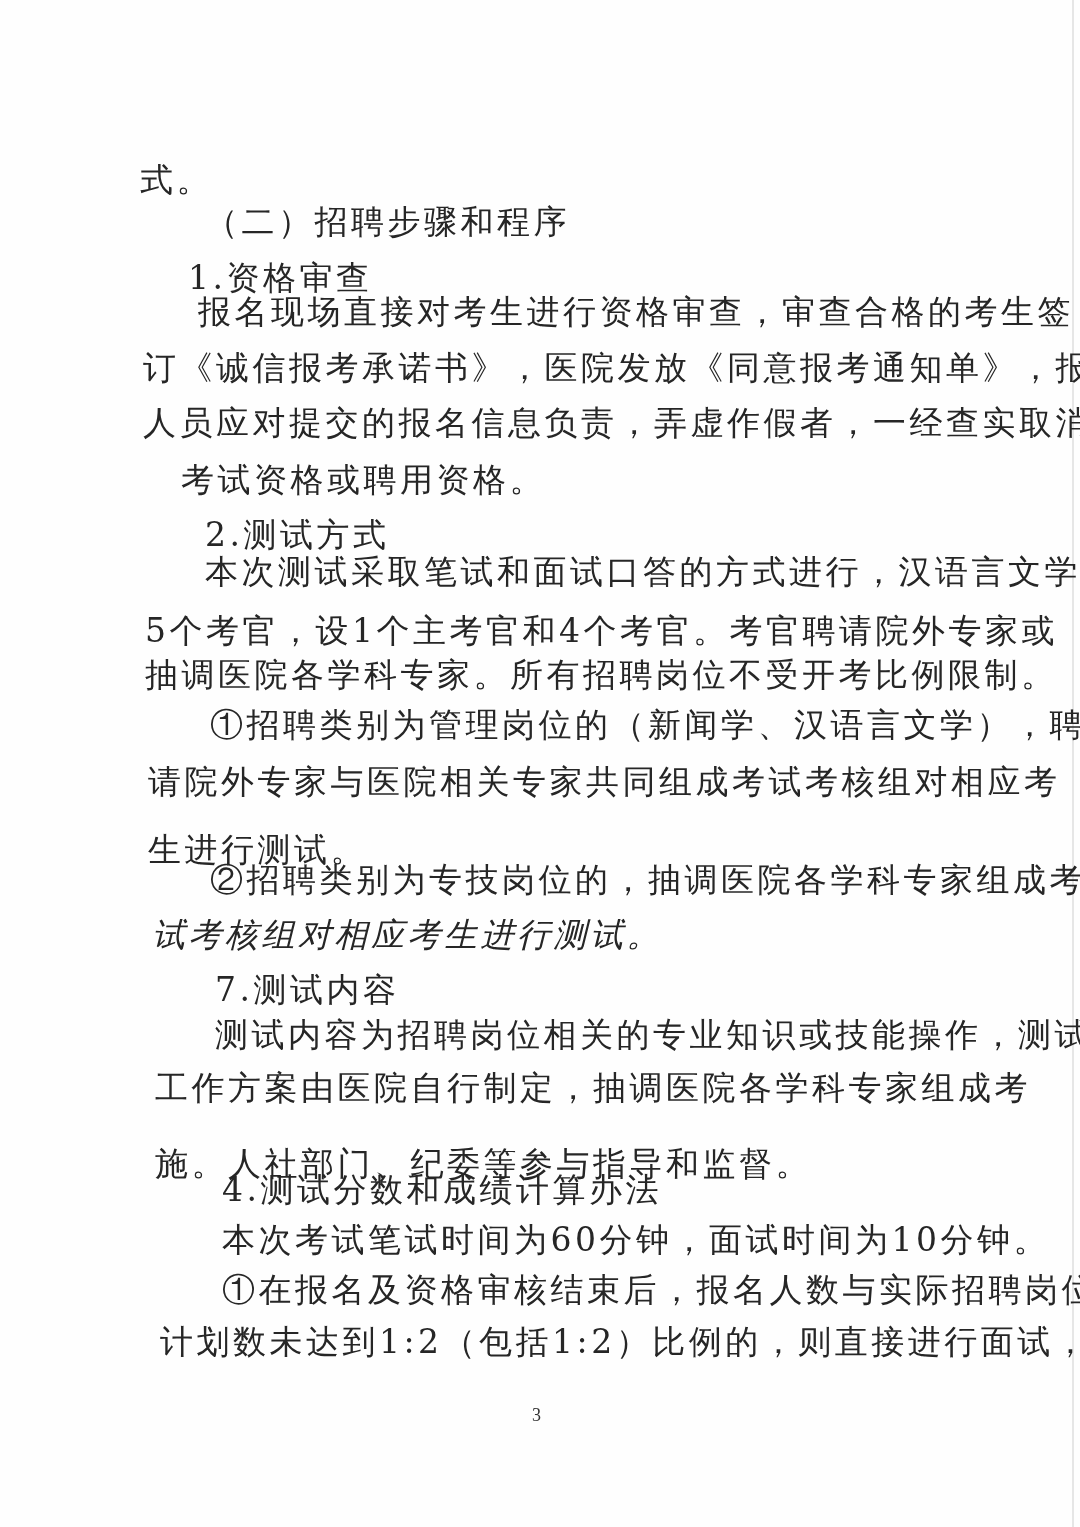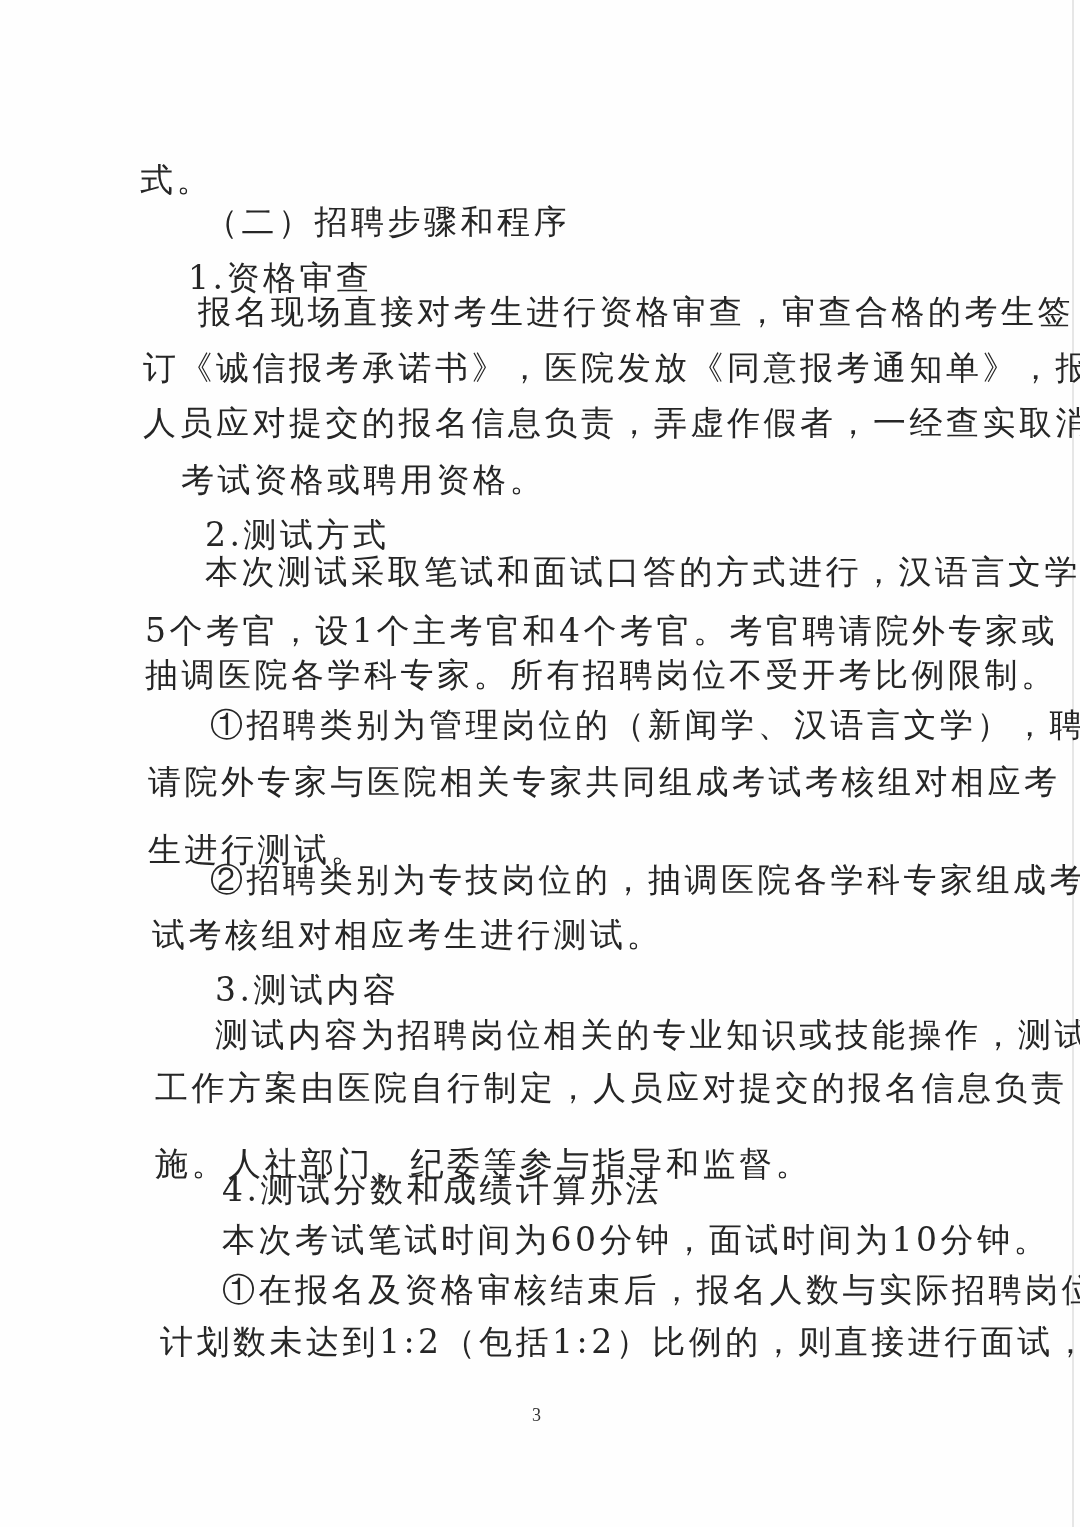--- a/index.html
+++ b/index.html
@@ -62,24 +62,24 @@
     <div class="line" style="left: 143px; top: 403px;">人员应对提交的报名信息负责，弄虚作假者，一经查实取消</div>
     <div class="line" style="left: 143px; top: 460px; margin-left: 38px;">考试资格或聘用资格。</div>
     <div class="line" style="left: 205px; top: 515px;">2.测试方式</div>
     <div class="line" style="left: 205px; top: 552px;">本次测试采取笔试和面试口答的方式进行，汉语言文学</div>
     <div class="line" style="left: 145px; top: 603px; margin-top: 8px;">5个考官，设1个主考官和4个考官。考官聘请院外专家或</div>
     <div class="line" style="left: 145px; top: 655px;">抽调医院各学科专家。所有招聘岗位不受开考比例限制。</div>
     <div class="line" style="left: 210px; top: 705px;">①招聘类别为管理岗位的（新闻学、汉语言文学），聘</div>
     <div class="line" style="left: 148px; top: 762px;">请院外专家与医院相关专家共同组成考试考核组对相应考</div>
     <div class="line" style="left: 148px; top: 818px; margin-top: 12px;">生进行测试。</div>
     <div class="line" style="left: 210px; top: 860px;">②招聘类别为专技岗位的，抽调医院各学科专家组成考</div>
-    <div class="line" style="left: 152px; top: 915px;">试考核组对相应考生进行测试。</div>
-    <div class="line" style="left: 215px; top: 970px;">3.测试内容</div>
+    <div class="line" style="left: 152px; top: 915px; font-style: italic;">试考核组对相应考生进行测试。</div>
+    <div class="line" style="left: 215px; top: 970px;">7.测试内容</div>
     <div class="line" style="left: 215px; top: 1015px;">测试内容为招聘岗位相关的专业知识或技能操作，测试</div>
-    <div class="line" style="left: 155px; top: 1068px;">工作方案由医院自行制定，人员应对提交的报名信息负责</div>
+    <div class="line" style="left: 155px; top: 1068px;">工作方案由医院自行制定，抽调医院各学科专家组成考</div>
     <div class="line" style="left: 155px; top: 1120px; margin-top: 24px;">施。人社部门、纪委等参与指导和监督。</div>
     <div class="line" style="left: 222px; top: 1170px; text-align: center;">4.测试分数和成绩计算办法</div>
     <div class="line" style="left: 222px; top: 1220px;">本次考试笔试时间为60分钟，面试时间为10分钟。</div>
     <div class="line" style="left: 222px; top: 1270px;">①在报名及资格审核结束后，报名人数与实际招聘岗位</div>
     <div class="line" style="left: 160px; top: 1322px;">计划数未达到1:2（包括1:2）比例的，则直接进行面试，面</div>
   </div>
 
   <div class="page-number">3</div>
 </div>
 

